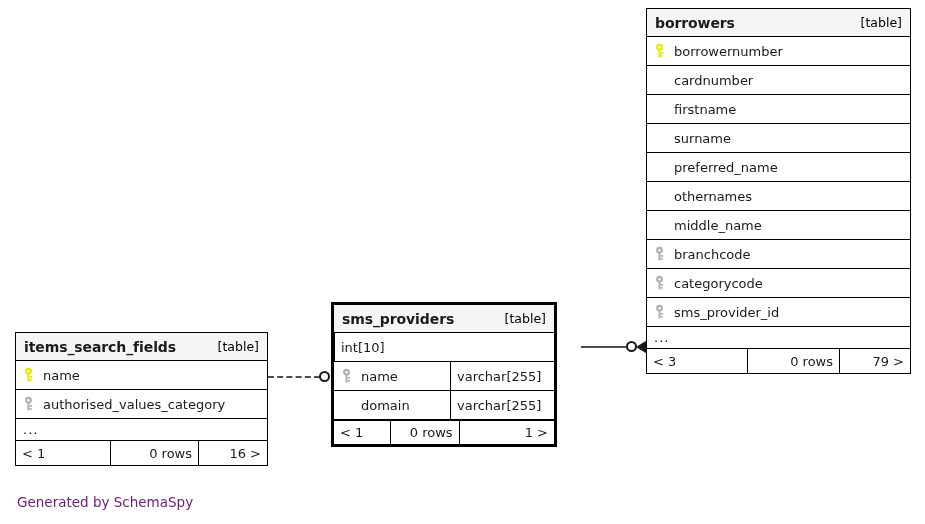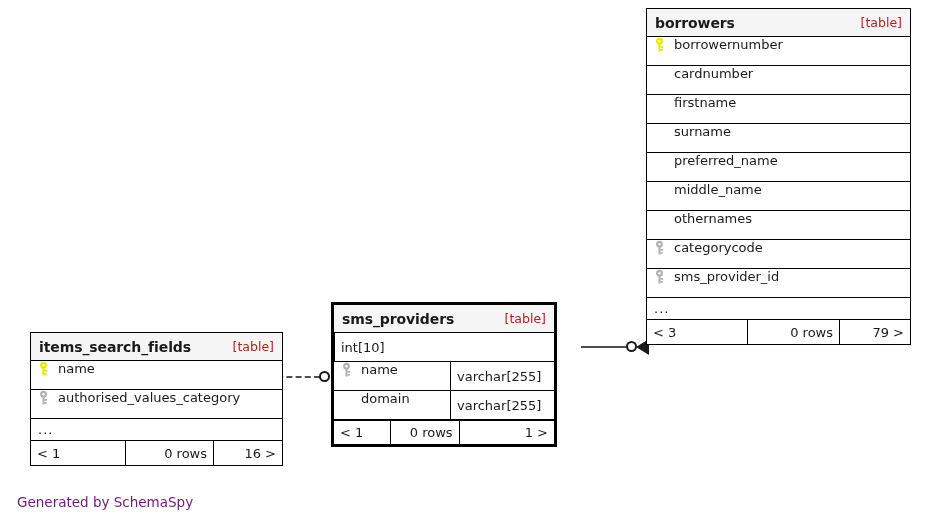--- a/index.html
+++ b/index.html
@@ -40,37 +40,37 @@
     gap: 13px;
   }
   .ent-title {
     font-weight: bold;
     font-size: 14px;
     letter-spacing: -0.1px;
     white-space: nowrap;
   }
   .ent-tag {
     font-size: 12.5px;
-    color: #b91c1c;
+    color: #000000;
     white-space: nowrap;
     padding-left: 10px;
   }
 
   .ent-row {
     display: flex;
     align-items: stretch;
     border-bottom: 1px solid #000000;
     height: 29px;
     box-sizing: border-box;
   }
   .ent-row:last-child { border-bottom: none; }
 
   .col-name {
     display: flex;
-    align-items: flex-start;
+    align-items: center;
     flex: 1 1 auto;
     padding-left: 7px;
     min-width: 0;
     overflow: hidden;
     white-space: nowrap;
   }
   .col-type {
     display: flex;
     align-items: center;
     padding-left: 6px;
@@ -215,31 +215,45 @@
   <div class="ent-row">
     <div class="col-name">
       <span class="keyslot"></span>
       <span class="lbl">preferred_name</span>
     </div>
   </div>
 
   <div class="ent-row">
     <div class="col-name">
       <span class="keyslot"></span>
+      <span class="lbl">othernames</span>
+    </div>
+  </div>
+
+  <div class="ent-row">
+    <div class="col-name">
+      <span class="keyslot"></span>
       <span class="lbl">middle_name</span>
     </div>
   </div>
 
   <div class="ent-row">
     <div class="col-name">
-      <span class="keyslot"></span>
-      <span class="lbl">othernames</span>
-    </div>
-  </div>
-
+      <span class="keyslot">
+        <svg width="16" height="16" viewBox="0 0 16 16">
+            <circle cx="5.5" cy="4.2" r="3.4" fill="#b0b0b0"></circle>
+            <circle cx="5.5" cy="4.2" r="1.2" fill="#ffffff"></circle>
+            <rect x="4.5" y="6.5" width="2" height="8" fill="#b0b0b0"></rect>
+            <rect x="6.5" y="9" width="2.6" height="1.8" fill="#b0b0b0"></rect>
+            <rect x="6.5" y="12" width="2.2" height="1.8" fill="#b0b0b0"></rect>
+          </svg>
+      </span>
+      <span class="lbl">branchcode</span>
+    </div>
+  </div>
 
   <div class="ent-row">
     <div class="col-name">
       <span class="keyslot">
         <svg width="16" height="16" viewBox="0 0 16 16">
             <circle cx="5.5" cy="4.2" r="3.4" fill="#b0b0b0"></circle>
             <circle cx="5.5" cy="4.2" r="1.2" fill="#ffffff"></circle>
             <rect x="4.5" y="6.5" width="2" height="8" fill="#b0b0b0"></rect>
             <rect x="6.5" y="9" width="2.6" height="1.8" fill="#b0b0b0"></rect>
             <rect x="6.5" y="12" width="2.2" height="1.8" fill="#b0b0b0"></rect>
@@ -309,21 +323,21 @@
     <div class="col-type" style="width:104px;">varchar[255]</div>
   </div>
 
   <div class="ent-footer" style="border-top:1px solid #000;">
     <div class="ft-left" style="width:62px;">&lt; 1</div>
     <div class="ft-mid" style="width:76px;">0 rows</div>
     <div class="ft-right" style="width:106px;">1 &gt;</div>
   </div>
 </div>
 
-<div class="entity" style="left:15px; top:332px; width:253px;margin-left:15px;">
+<div class="entity" style="left:15px; top:332px; width:253px;">
 
   <div class="ent-header">
     <span class="ent-title">items_search_fields</span>
     <span class="ent-tag">[table]</span>
   </div>
 
   <div class="ent-row">
     <div class="col-name">
       <span class="keyslot">
         <svg width="16" height="16" viewBox="0 0 16 16">

